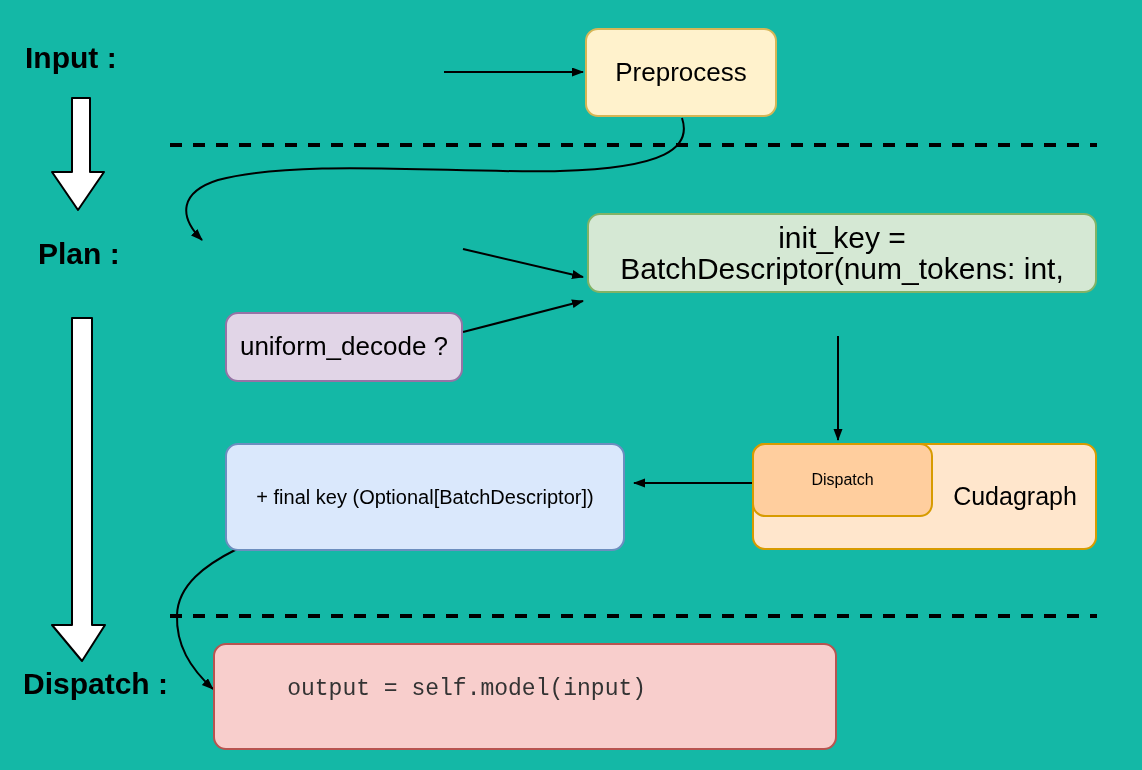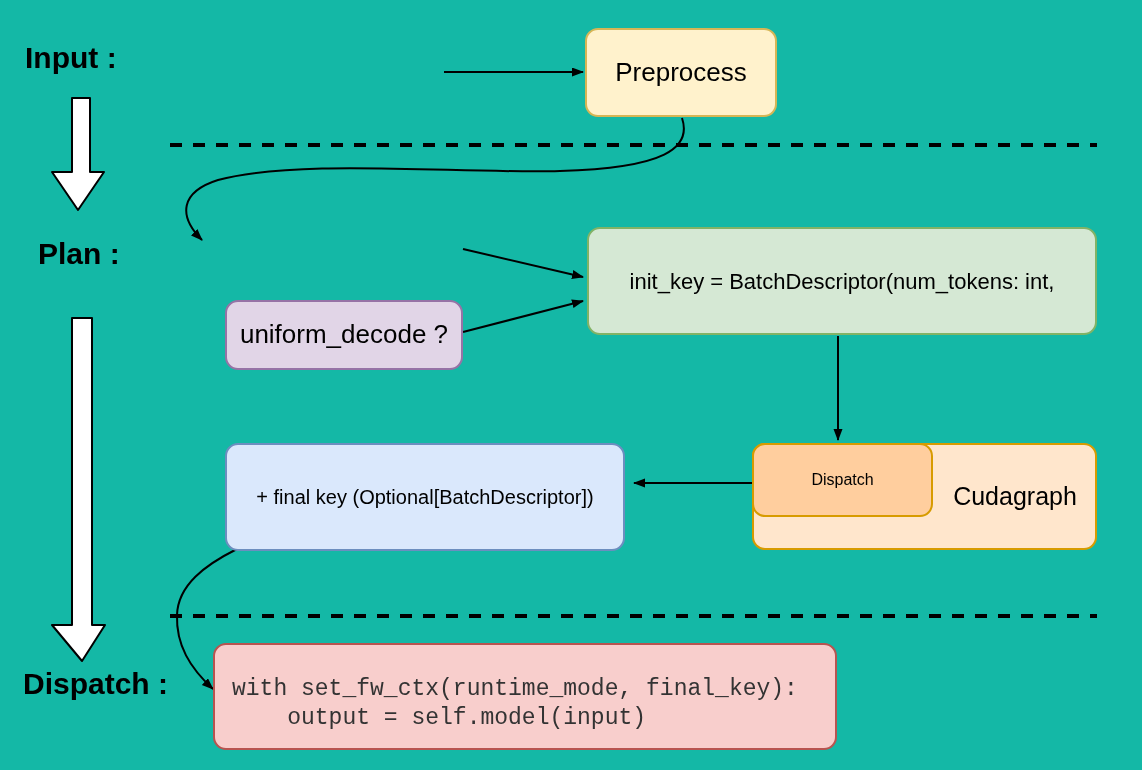--- a/index.html
+++ b/index.html
@@ -6,22 +6,22 @@
   .canvas{position:relative;width:1142px;height:770px;background:#14b8a6;
           font-family:"Liberation Sans",sans-serif;overflow:hidden;padding-left:20px;}
   .layer{position:absolute;left:0;top:0;width:1142px;height:770px;}
   .node{position:absolute;box-sizing:border-box;border:2px solid #000;border-radius:13px;
         display:flex;flex-direction:column;align-items:center;justify-content:center;
         text-align:center;color:#000;line-height:1.3;}
   .lane-label{position:absolute;font-weight:bold;font-size:30px;color:#000;white-space:nowrap;}
   .n-input-batch{left:225px;top:28px;width:218px;height:90px;font-size:26px;}
   .n-preprocess{left:585px;top:28px;width:192px;height:89px;font-size:26px;}
   .n-cg-padding{left:225px;top:210px;width:238px;height:70px;font-size:26px;}
-  .n-uniform-decode{left:225px;top:300px;width:238px;height:70px;font-size:26px;}
-  .n-init-key{left:587px;top:227px;width:510px;height:108px;font-size:22px;line-height:31px;}
+  .n-uniform-decode{left:225px;top:312px;width:238px;height:70px;font-size:26px;}
+  .n-init-key{left:587px;top:213px;width:510px;height:80px;font-size:30px;line-height:31px;}
   .n-cudagraph{left:752px;top:443px;width:345px;height:107px;font-size:25px;}
   .n-cudagraph .right-label{position:absolute;left:181px;right:0;top:0;bottom:0;
         display:flex;flex-direction:column;justify-content:center;line-height:33px;gap:48px;}
   .n-dispatch{left:752px;top:443px;width:181px;height:74px;font-size:16px;}
   .n-runtime{left:225px;top:443px;width:400px;height:108px;font-size:20px;line-height:31px;}
   .n-execute-code{left:213px;top:643px;width:624px;height:107px;
         align-items:flex-start;justify-content:flex-start;text-align:left;
         padding:30px 0 0 17px;font-family:"Liberation Mono",monospace;
         font-size:23px;line-height:29px;color:#333;}
   .code-line{white-space:pre;display:block;}
@@ -79,17 +79,16 @@
 
   <div class="node n-dispatch" style="background: rgb(255, 206, 158); border-color: rgb(215, 155, 0);">
     <span>Dispatch</span>
   </div>
 
   <div class="node n-runtime" style="background: rgb(218, 232, 252); border-color: rgb(108, 142, 191);">
     <span>+ final key (Optional[BatchDescriptor])</span>
   </div>
 
   <div class="node n-execute-code" style="background: rgb(248, 206, 204); border-color: rgb(184, 84, 80);">
-    <span class="code-line">with set_fw_ctx(runtime_mode, final_key):</span>
     <span class="code-line">    output = self.model(input)</span>
   </div>
 
 </div>
 
 </body></html>

